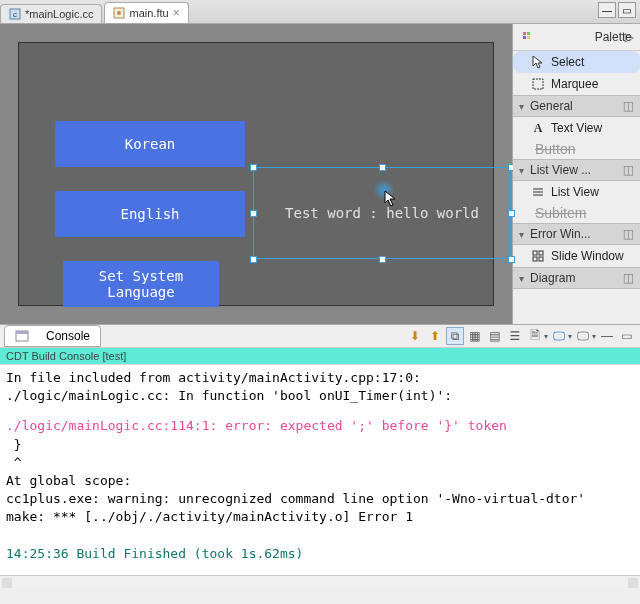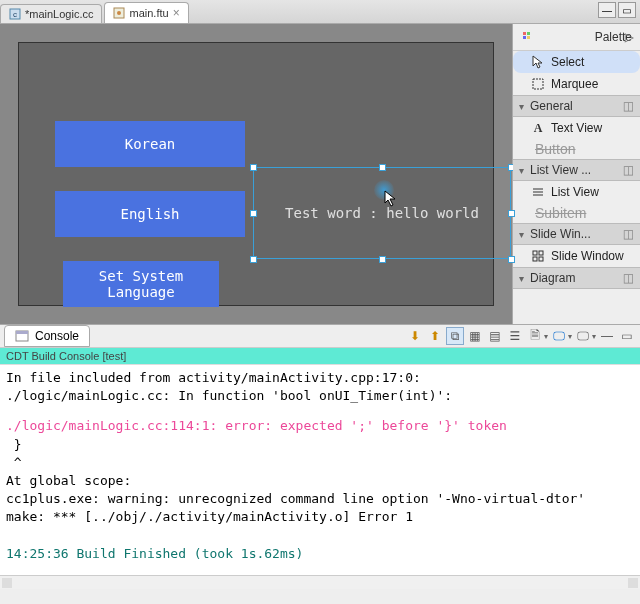--- a/index.html
+++ b/index.html
@@ -27,21 +27,21 @@
   .palette-header .arrow { position: absolute; right: 6px; color: #666; }
   .pal-item { padding: 4px 6px 4px 18px; display: flex; align-items: center; gap: 6px; cursor: pointer; font-size: 12px; color: #222; border-radius: 8px; }
   .pal-item.selected { background: #d0e0f8; }
   .pal-group { padding: 3px 6px; background: #d5d5d5; border-top: 1px solid #bbb; border-bottom: 1px solid #bbb; display: flex; align-items: center; gap: 6px; font-size: 12px; color: #333; position: relative; }
   .pal-group .exp { color: #666; font-size: 10px; }
   .pal-group .arrow { position: absolute; right: 6px; color: #888; }
   .pal-icon { width: 14px; height: 14px; display:flex; align-items:center; justify-content:center; font-size:12px; }
   .pal-row-ghost { padding: 2px 6px 2px 22px; color: #999; font-size: 14px; text-decoration: line-through; }
   
   .console-bar { height: 24px; background: #eee; border-top: 1px solid #aaa; border-bottom: 1px solid #ccc; display: flex; align-items: center; padding: 0 4px; position: relative; }
-  .console-tab { padding: 3px 10px; background: #fff; border: 1px solid #aaa; border-radius: 4px 4px 0 0; display: flex; align-items: center; gap: 6px; font-size: 12px; }
+  .console-tab { padding: 3px 10px; background: #fff; border: 1px solid #aaa; border-radius: 4px 4px 0 0; display: flex; align-items: center; gap: 17px; font-size: 12px; }
   .console-toolbar { position: absolute; right: 4px; display: flex; gap: 2px; align-items: center; }
   .tbtn { width: 18px; height: 18px; display: flex; align-items: center; justify-content: center; cursor: pointer; color: #555; font-size: 12px; border: 1px solid transparent; }
   .tdrop { font-size: 8px; color: #666; margin-left: -2px; }
   
   .console-sub { padding: 2px 6px; background: #5eead4; font-size: 11px; color: #444; border-bottom: 1px solid #ddd; }
   .console-body { padding: 4px 6px; background: #fff; font-family: monospace; font-size: 13px; line-height: 1.4; height: 210px; overflow: auto; white-space: pre; color: #000; }
   .err { color: #ec4899; margin-top: 12px; }
   .info { color: #0f766e; }
   .console-scroll { height: 14px; background: #f0f0f0; border-top: 1px solid #ccc; position: relative; }
   .console-scroll::before, .console-scroll::after { content:''; position:absolute; top:2px; width:10px; height:10px; background:#ddd; }
@@ -146,21 +146,21 @@
               <line x1="1" y1="3" x2="11" y2="3" stroke="#333"></line>
               <line x1="1" y1="6" x2="11" y2="6" stroke="#333"></line>
               <line x1="1" y1="9" x2="11" y2="9" stroke="#333"></line>
             </svg>
           </span>
           <span>List View</span>
         </div>
         <div class="pal-row-ghost">Subitem</div>
         <div class="pal-group">
           <span class="exp">▾</span>
-          <span>Slide Win...</span>
+          <span>Error Win...</span>
           <span class="arrow">◫</span>
         </div>
         <div class="pal-item">
           <span class="pal-icon">
             <svg width="12" height="12">
               <rect x="1" y="1" width="4" height="4" fill="none" stroke="#333"></rect>
               <rect x="7" y="1" width="4" height="4" fill="none" stroke="#333"></rect>
               <rect x="1" y="7" width="4" height="4" fill="none" stroke="#333"></rect>
               <rect x="7" y="7" width="4" height="4" fill="none" stroke="#333"></rect>
             </svg>

